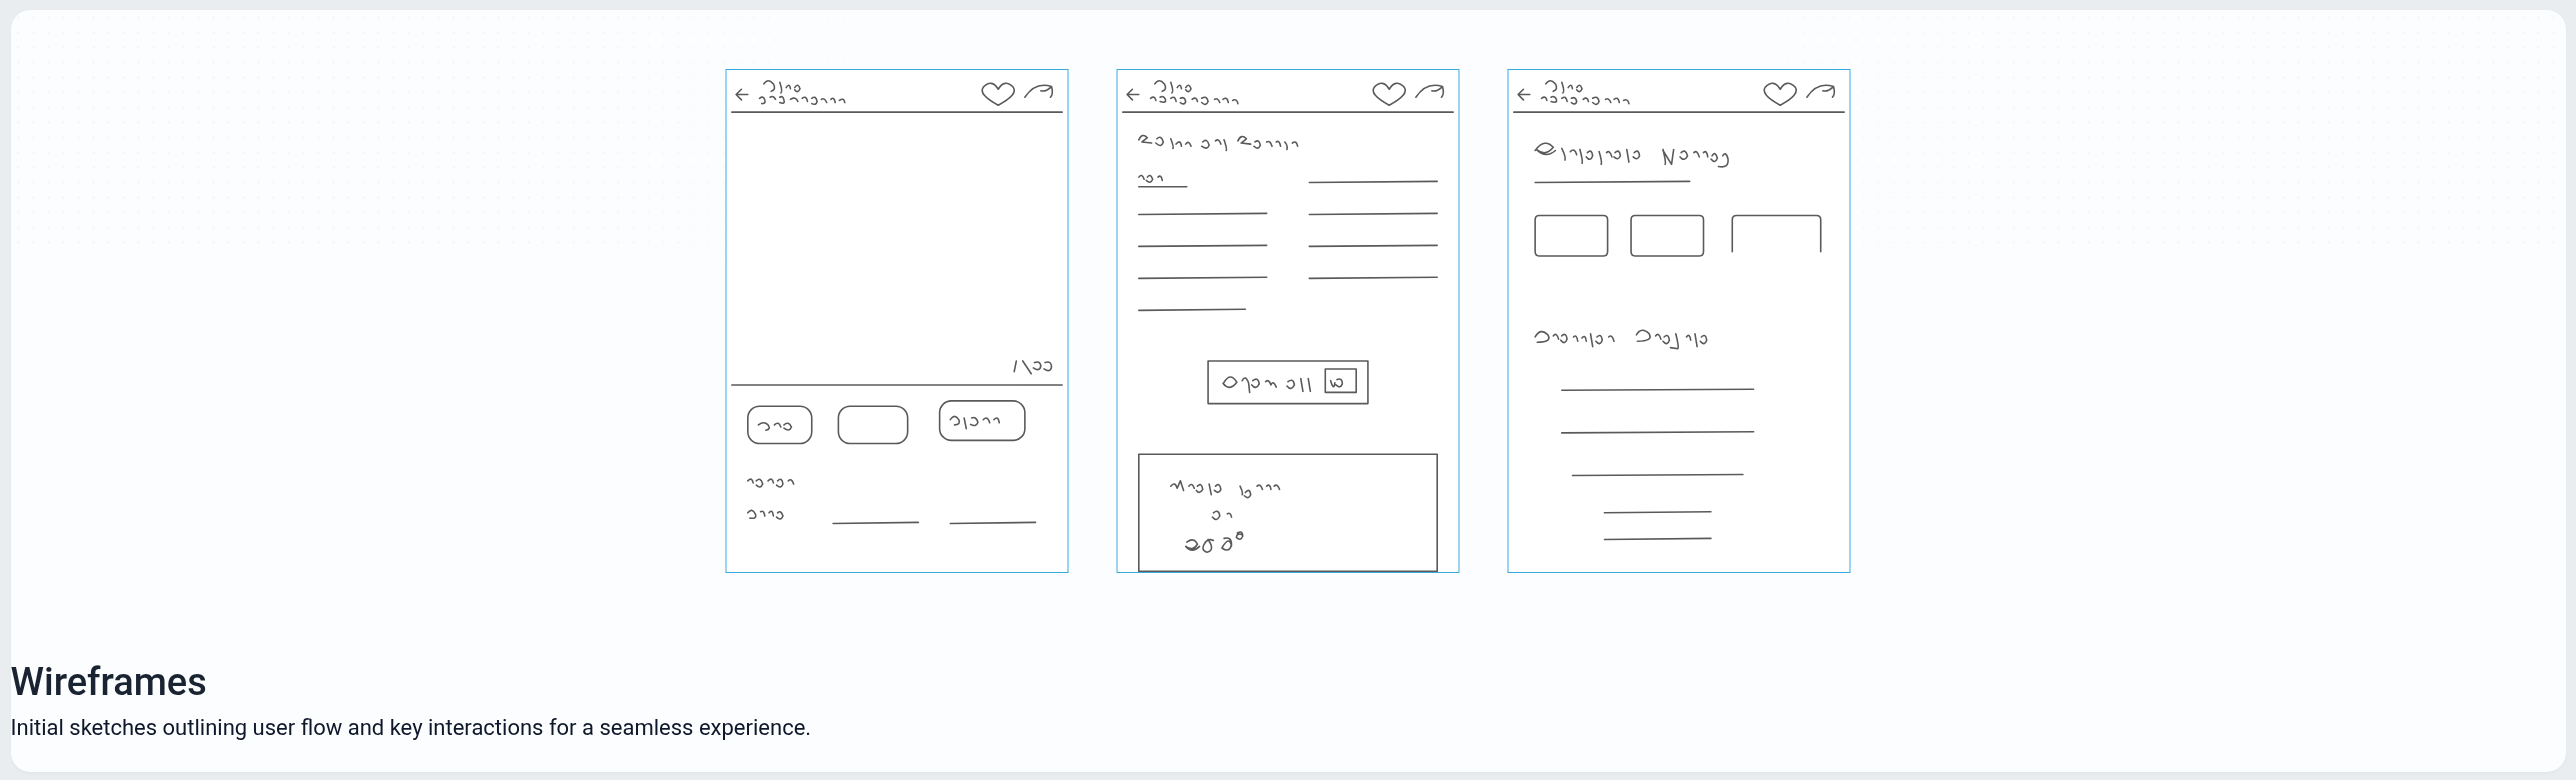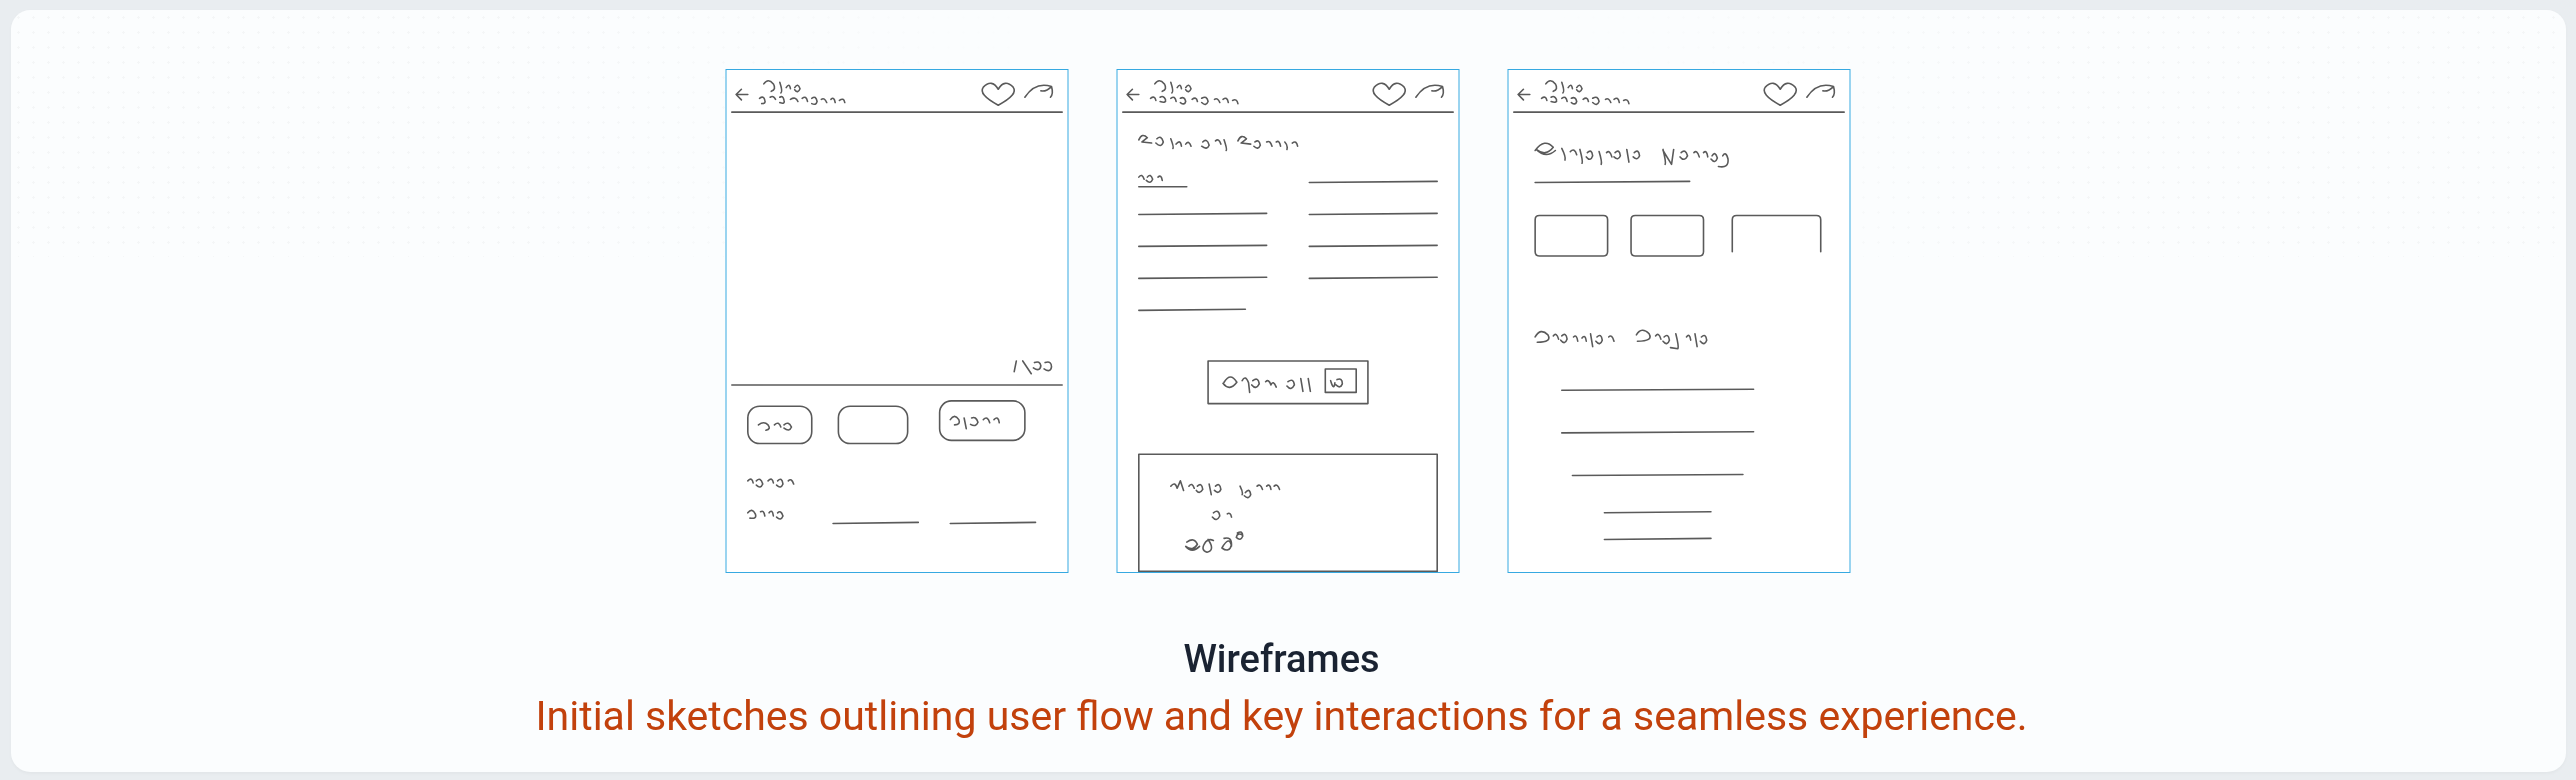--- a/index.html
+++ b/index.html
@@ -59,32 +59,31 @@
     position: absolute;
     inset: 0;
     width: 100%;
     height: 100%;
   }
   .caption {
     position: absolute;
     bottom: 32px;
     left: 0;
     right: 13px;
-    text-align: center;
   }
   .title {
     font-size: 38px;
     font-weight: 500;
     color: #1a2332;
     margin-bottom: 10.7px;
   }
   .sub {
-    font-size: 41px;
+    font-size: 22px;
     font-weight: 400;
-    color: #c2410c;
+    color: #0f172a;
   }
 </style>
 </head>
 <body>
 
 <div class="card">
   <div class="dots"></div>
   <div class="dots r"></div>
 
   <div class="frames">

